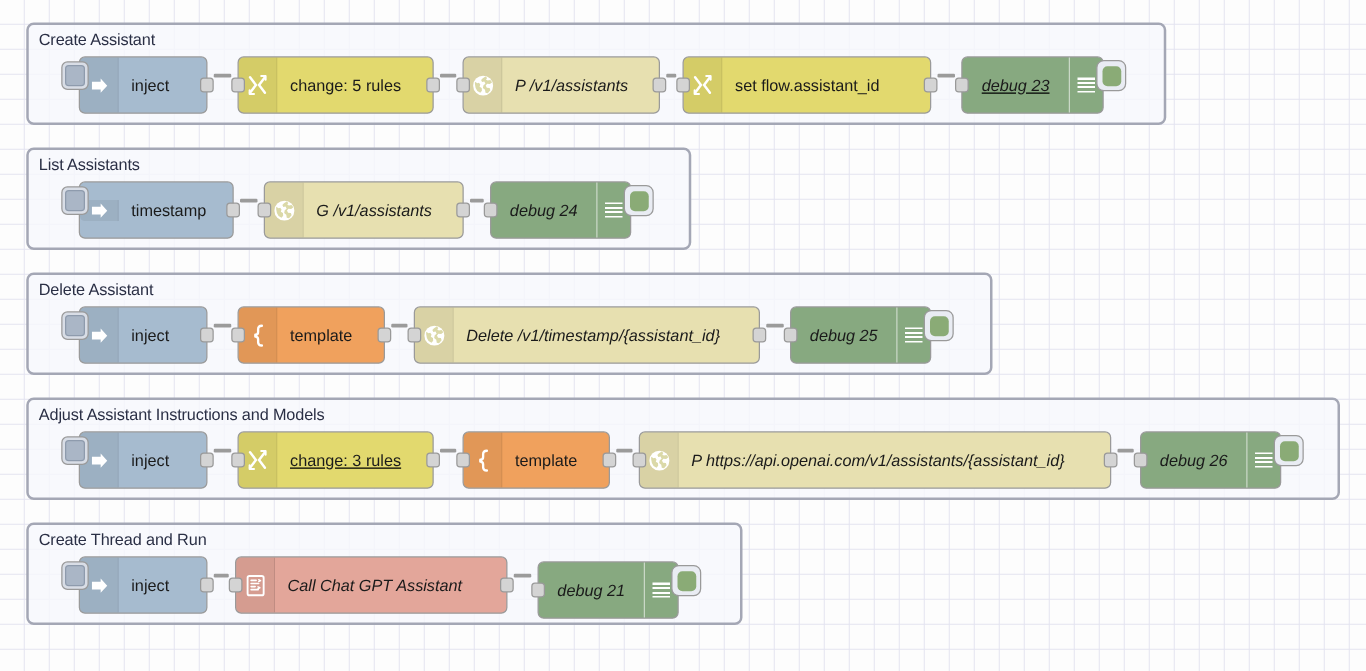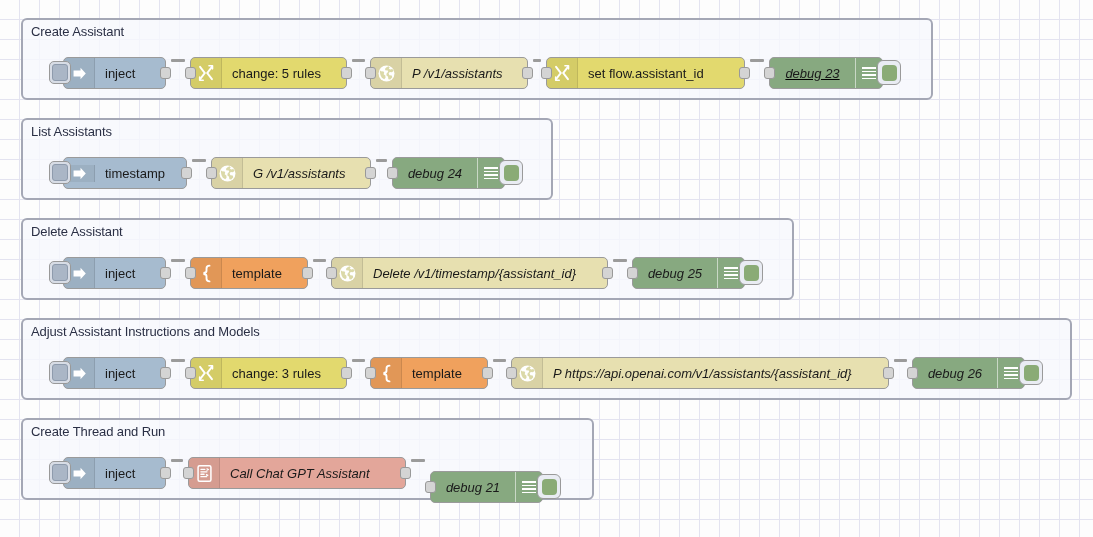--- a/index.html
+++ b/index.html
@@ -38,27 +38,26 @@
     font-size: 13px;
     color: #2a2f45;
     white-space: nowrap;
     letter-spacing: -0.1px;
   }
 
   
   .node {
     position: absolute;
     box-sizing: border-box;
-    height: 32px;
+    height: 46px;
     border: 1px solid #9a9a9a;
     border-radius: 5px;
     display: flex;
     align-items: stretch;
     overflow: visible;
-    margin-top: 12px;
   }
   .node-icon-box {
     width: 30px;
     flex: 0 0 30px;
     border-right: 1px solid rgba(0,0,0,0.10);
     border-top-left-radius: 4px;
     border-bottom-left-radius: 4px;
     background: rgba(0,0,0,0.06);
     display: flex;
     align-items: center;
@@ -340,21 +339,21 @@
       </div>
       <div class="node-icon-box">
         <svg class="ic ic-arrow" viewBox="0 0 20 20">
           <path d="M3 6.4h8.2V3.2L17.4 10l-6.2 6.8v-3.2H3z" fill="#fff"></path>
         </svg>
       </div>
       <div class="node-label">inject</div>
       <div class="port" style="right: -6px;"></div>
     </div>
     <div class="wire" style="left: 171px; width: 14px; top: 360px; margin-top: -1px;"></div>
-    <div class="node" style="left: 190px; top: 345px; width: 157px; background: rgb(226, 217, 110);">
+    <div class="node" style="left: 190px; top: 345px; width: 157px; background: rgb(226, 217, 110); text-decoration: underline;">
       <div class="node-icon-box">
         <svg class="ic ic-shuffle" viewBox="0 0 20 20">
           <path d="M3.4 3.2L8.6 10l-5.2 6.8" stroke="#fff" stroke-width="2.2" fill="none" stroke-linecap="round"></path>
           <path d="M16.6 3.2L11.4 10l5.2 6.8" stroke="#fff" stroke-width="2.2" fill="none" stroke-linecap="round"></path>
           <path d="M13.3 2.0h3.9v3.4" stroke="#fff" stroke-width="1.8" fill="none" stroke-linecap="round" stroke-linejoin="round"></path>
           <path d="M6.9 18h-3.9v-3.4" stroke="#fff" stroke-width="1.8" fill="none" stroke-linecap="round" stroke-linejoin="round"></path>
         </svg>
       </div>
       <div class="node-label">change: 3 rules</div>
       <div class="port" style="left: -6px;"></div>
@@ -417,21 +416,21 @@
           <rect x="2.2" y="1.8" width="13.6" height="16.4" rx="1.6" stroke="#fff" stroke-width="1.6" fill="none"></rect>
           <path d="M5.2 5.6h4.2M5.2 8.2h6.4M5.2 10.8h3.4M5.2 13.4h6.0" stroke="#fff" stroke-width="1.4" stroke-linecap="round"></path>
           <path d="M11.6 5.0l1.6 0.8-1.6 0.8M11.0 11.0l1.6 0.8-1.6 0.8" stroke="#fff" stroke-width="1.2" fill="none" stroke-linecap="round" stroke-linejoin="round"></path>
         </svg>
       </div>
       <div class="node-label italic">Call Chat GPT Assistant</div>
       <div class="port" style="left: -6px;"></div>
       <div class="port" style="right: -6px;"></div>
     </div>
     <div class="wire" style="left: 411px; width: 14px; top: 460px; margin-top: -1px;"></div>
-    <div class="node" style="left: 430px; top: 459px; width: 113px; background: rgb(135, 169, 128);">
+    <div class="node" style="left: 430px; top: 449px; width: 113px; background: rgb(135, 169, 128);">
       <div class="node-label italic center">debug 21</div>
       <div class="dbg-lines">
         <span></span>
       </div>
       <div class="dbg-toggle">
         <i></i>
       </div>
       <div class="port" style="left: -6px;"></div>
     </div>
   </div>

